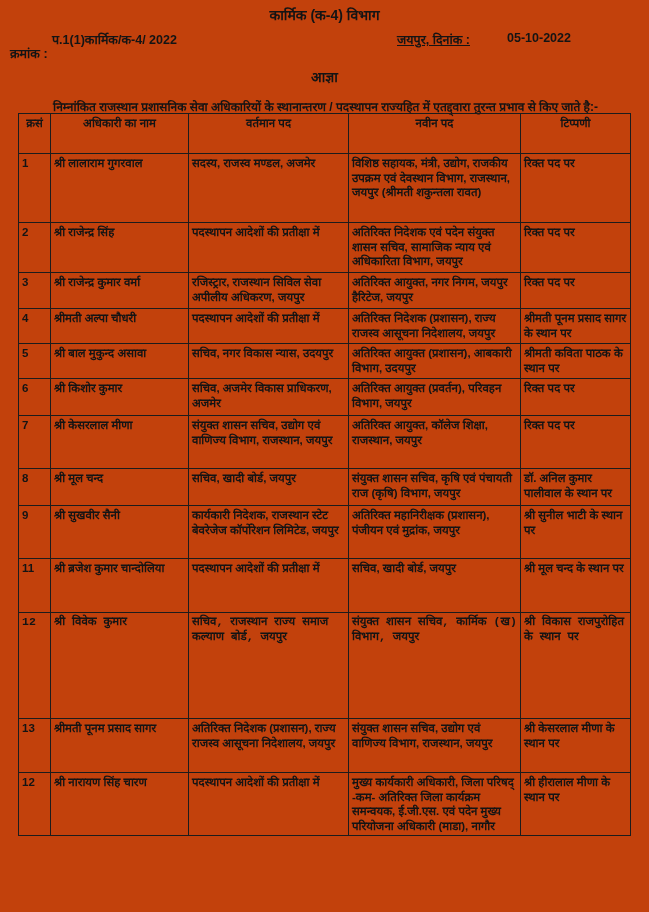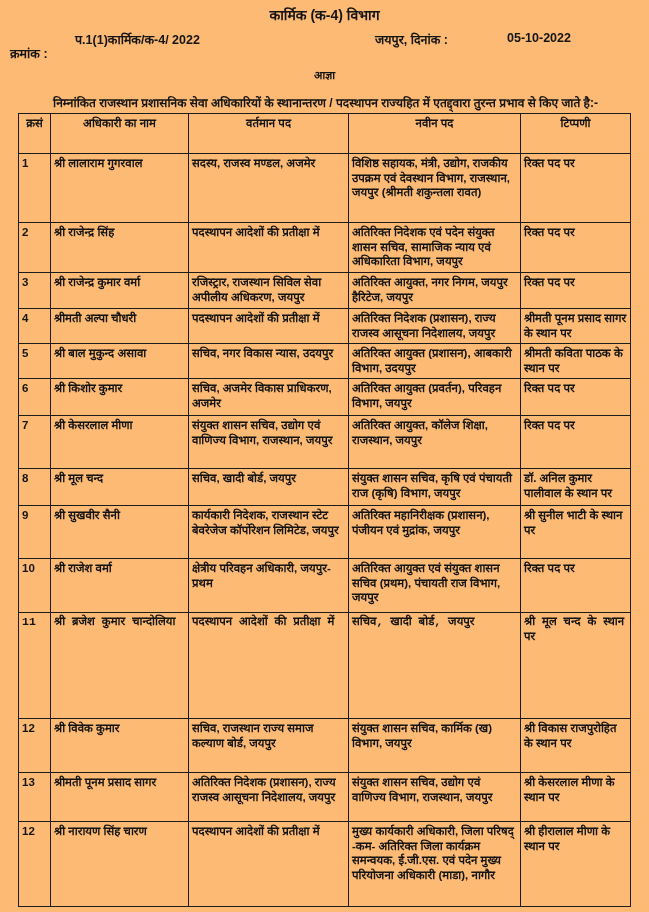--- a/index.html
+++ b/index.html
@@ -1,44 +1,44 @@
 <!DOCTYPE html>
 <html lang="hi"><head>
 <meta charset="utf-8">
 <style>
   html, body { margin: 0; padding: 0; }
   .page {
     position: relative;
     width: 649px;
     height: 912px;
-    background: #fdba74;
+    background: #c2410c;
     color: #141414;
     font-family: "Liberation Sans", "DejaVu Sans", sans-serif;
     font-weight: 700;
     overflow: hidden;
   }
   .dept-title {
     text-align: center;
     padding-top: 5px;
     font-size: 14px;
   }
   .ref-line {
     position: relative;
     height: 20px;
     margin-top: 7px;
     font-size: 12.5px;
   }
   .ref-label   { position: absolute; left: 10px;  top: 14px; }
-  .ref-number  { position: absolute; left: 75px;  top: 0; }
-  .place-date  { position: absolute; left: 375px; top: 0; }
+  .ref-number  { position: absolute; left: 52px;  top: 0; }
+  .place-date  { position: absolute; left: 397px; top: 0; text-decoration: underline; }
   .date-value  { position: absolute; left: 507px; top: 0; text-align: center; }
   .order-heading {
     text-align: center;
     margin-top: 16px;
-    font-size: 11px;
+    font-size: 14px;
   }
   .intro {
     margin: 12px 6px 0 8px;
     font-size: 12px;
     white-space: nowrap;
     text-align: center;
   }
   table.transfer {
     position: absolute;
     left: 18px;
@@ -173,27 +173,20 @@
           <td>डॉ. अनिल कुमार पालीवाल के स्थान पर</td>
         </tr>
         <tr>
           <td>9</td>
           <td>श्री सुखवीर सैनी</td>
           <td>कार्यकारी निदेशक, राजस्थान स्टेट बेवरेजेज कॉर्पोरेशन लिमिटेड, जयपुर</td>
           <td>अतिरिक्त महानिरीक्षक (प्रशासन), पंजीयन एवं मुद्रांक, जयपुर</td>
           <td>श्री सुनील भाटी के स्थान पर</td>
         </tr>
         <tr>
-          <td>10</td>
-          <td>श्री राजेश वर्मा</td>
-          <td>क्षेत्रीय परिवहन अधिकारी, जयपुर-प्रथम</td>
-          <td>अतिरिक्त आयुक्त एवं संयुक्त शासन सचिव (प्रथम), पंचायती राज विभाग, जयपुर</td>
-          <td>रिक्त पद पर</td>
-        </tr>
-        <tr>
           <td>11</td>
           <td>श्री ब्रजेश कुमार चान्दोलिया</td>
           <td>पदस्थापन आदेशों की प्रतीक्षा में</td>
           <td>सचिव, खादी बोर्ड, जयपुर</td>
           <td>श्री मूल चन्द के स्थान पर</td>
         </tr>
         <tr>
           <td>12</td>
           <td>श्री विवेक कुमार</td>
           <td>सचिव, राजस्थान राज्य समाज कल्याण बोर्ड, जयपुर</td>

